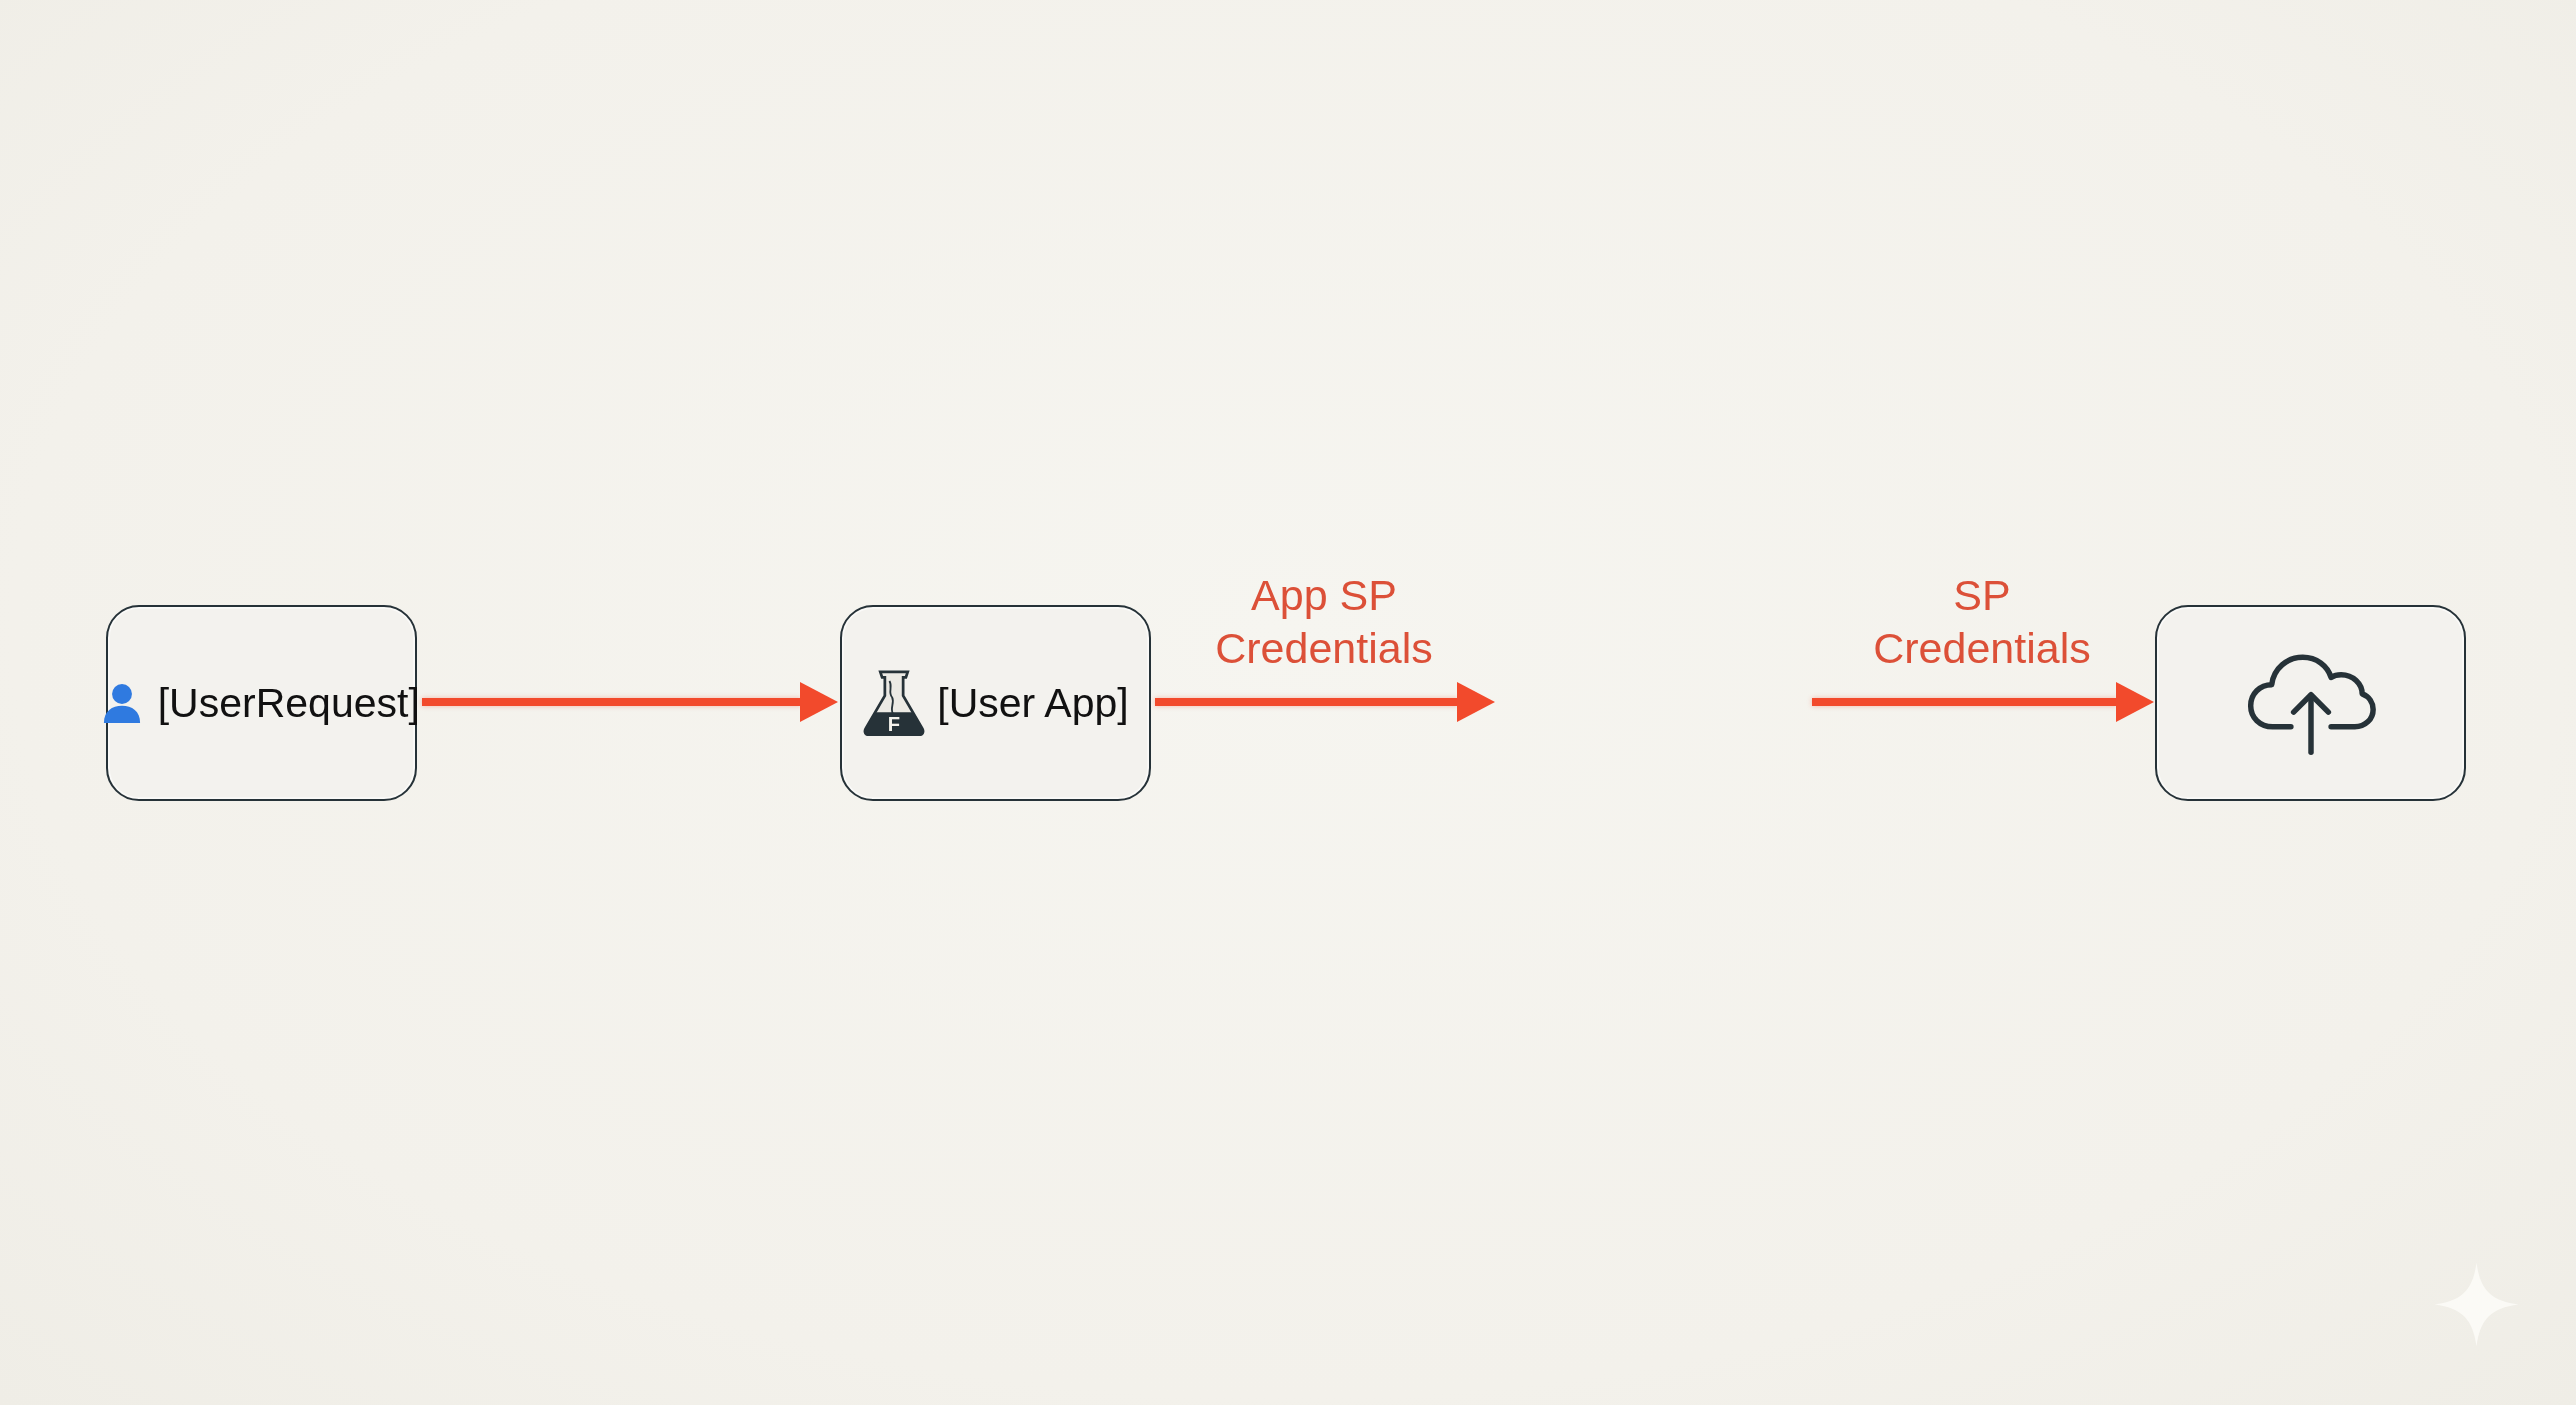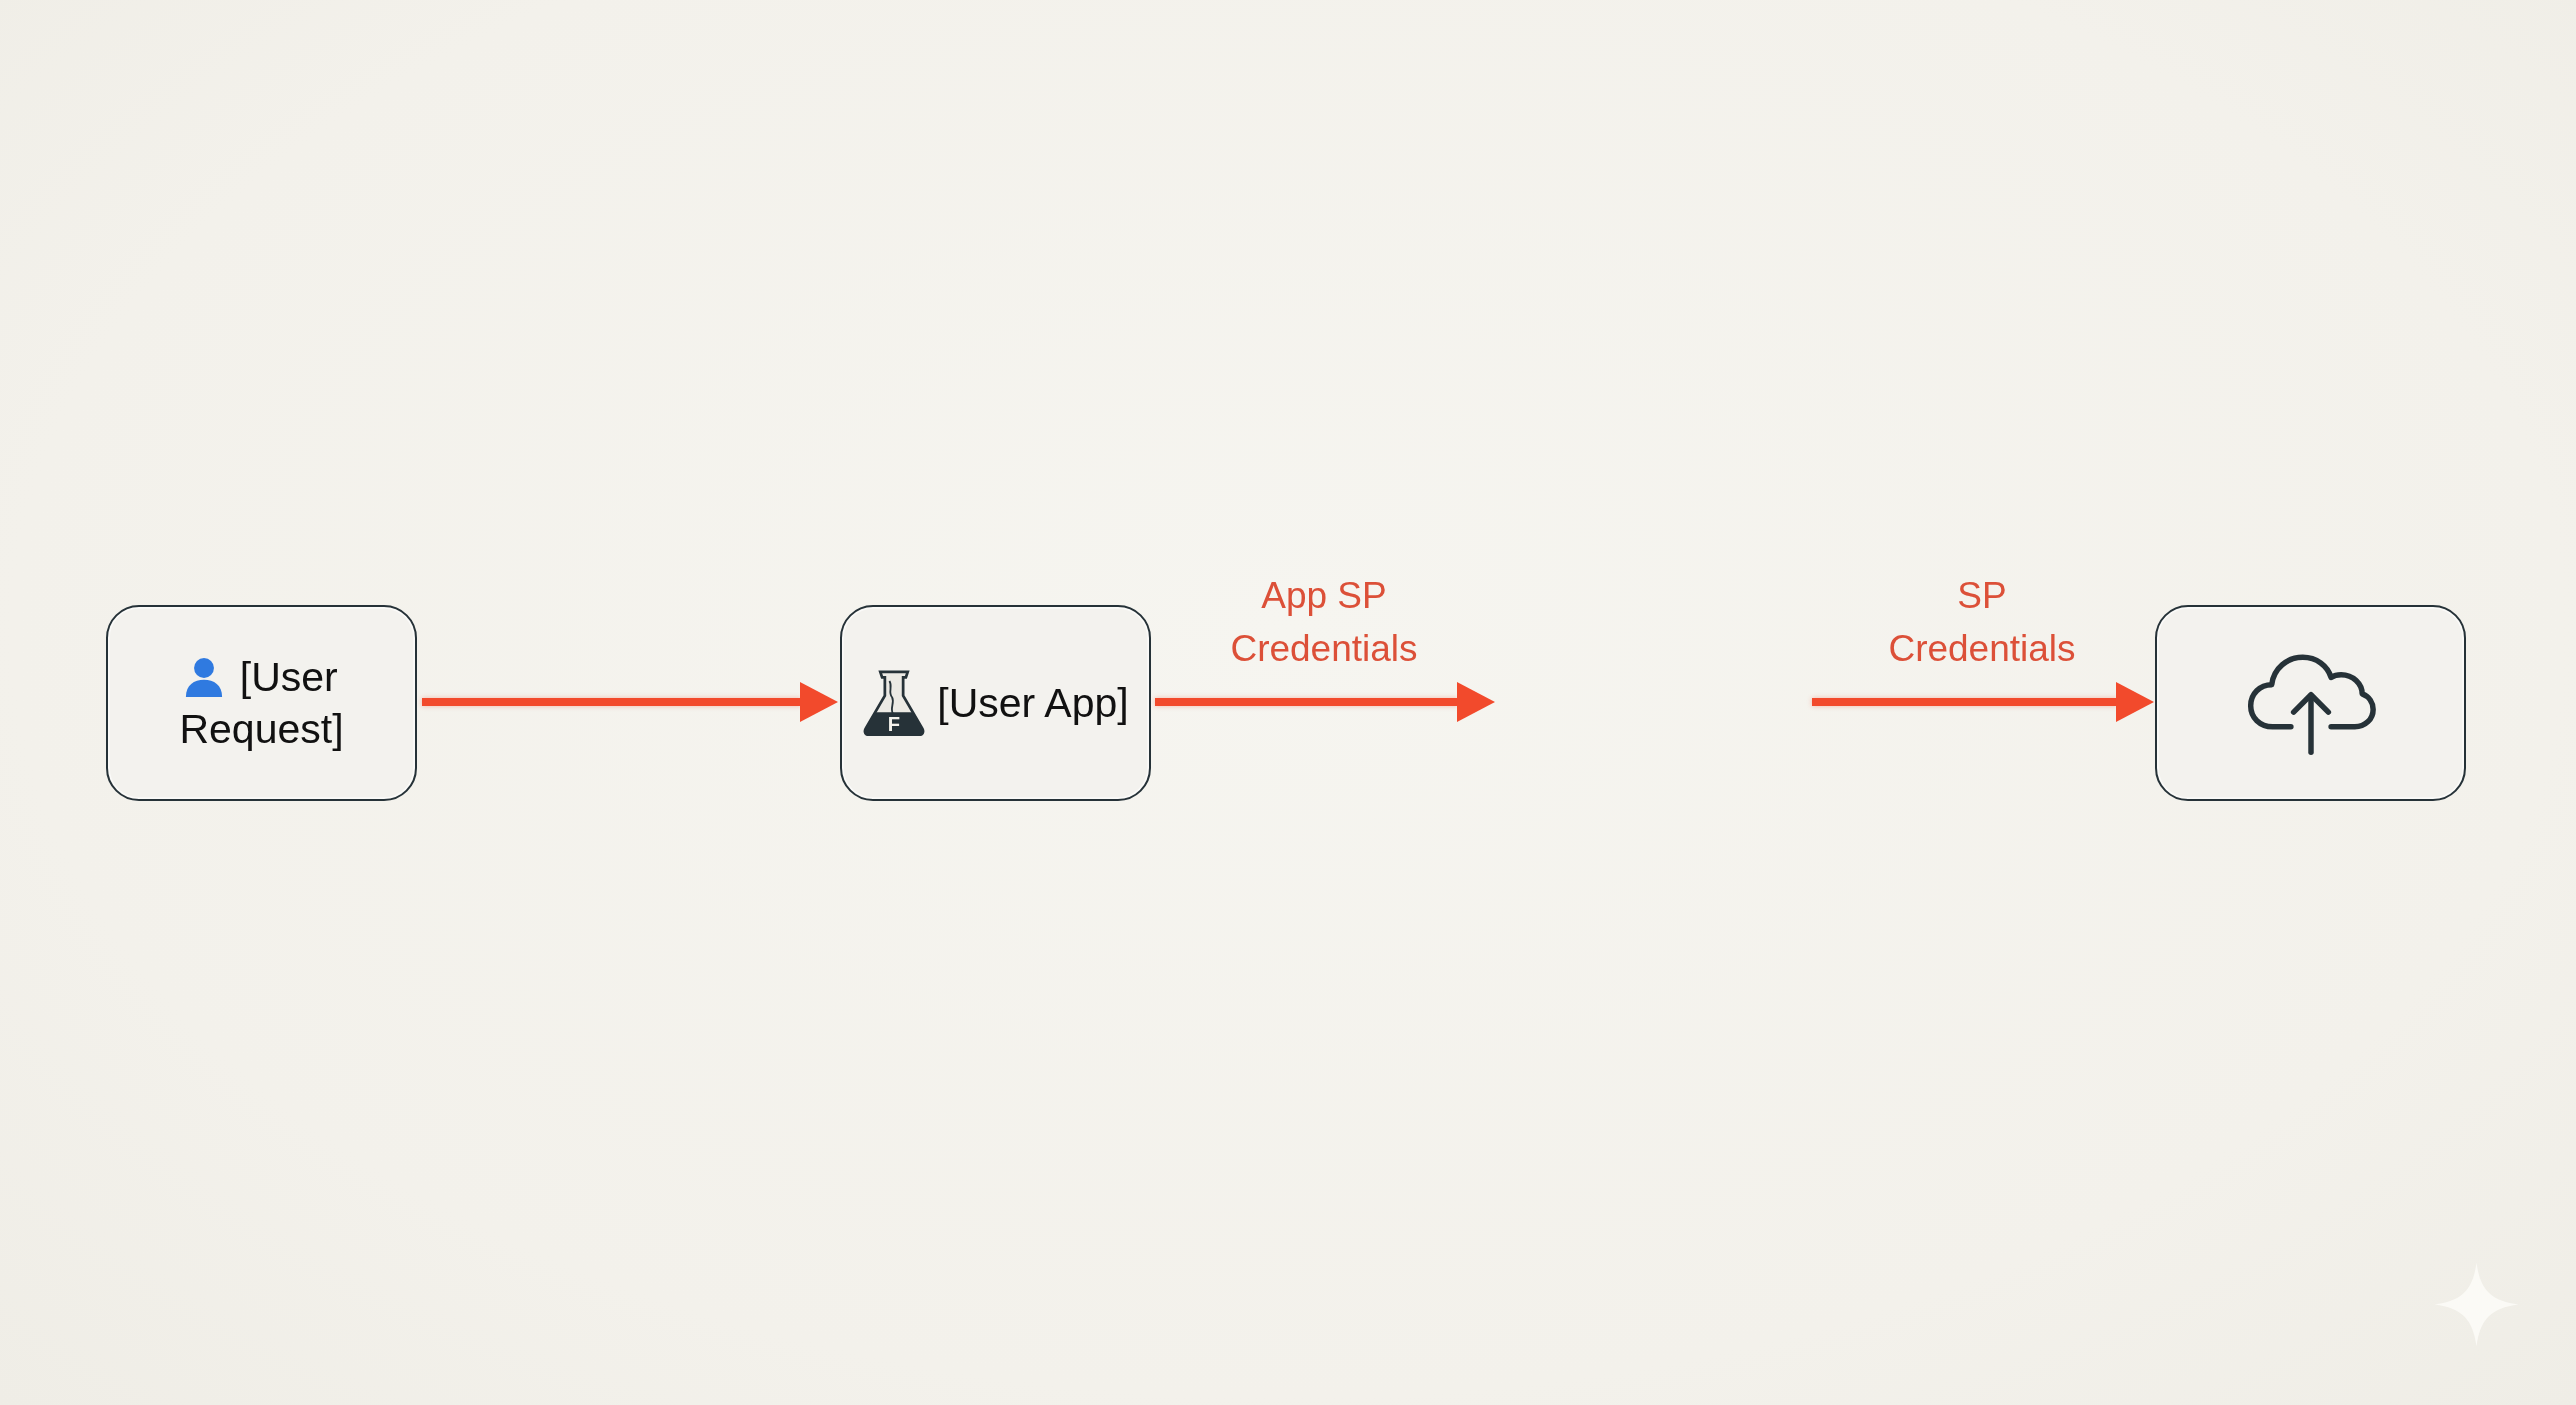--- a/index.html
+++ b/index.html
@@ -37,21 +37,21 @@
     .node-label {
       font-size: 41px;
       line-height: 52px;
       color: #111111;
       text-align: center;
       display: flex;
       align-items: center;
       justify-content: center;
     }
     .node-label.two-line {
-      flex-direction: column;
+      flex-direction: row;
     }
     .row {
       display: flex;
       align-items: center;
       justify-content: center;
     }
     .icon {
       display: inline-flex;
       align-items: center;
       justify-content: center;
@@ -66,21 +66,21 @@
     .arrowhead {
       position: absolute;
       top: 682px;
       width: 0; height: 0;
       border-top: 20px solid transparent;
       border-bottom: 20px solid transparent;
       border-left: 38px solid #f24a2c;
     }
     .edge-label {
       position: absolute;
-      font-size: 37px;
+      font-size: 43px;
       line-height: 53px;
       color: #dc5038;
       text-align: center;
       width: 384px;
     }
     .edge-label span {
       display: block;
     }
     .sparkle {
       position: absolute;

